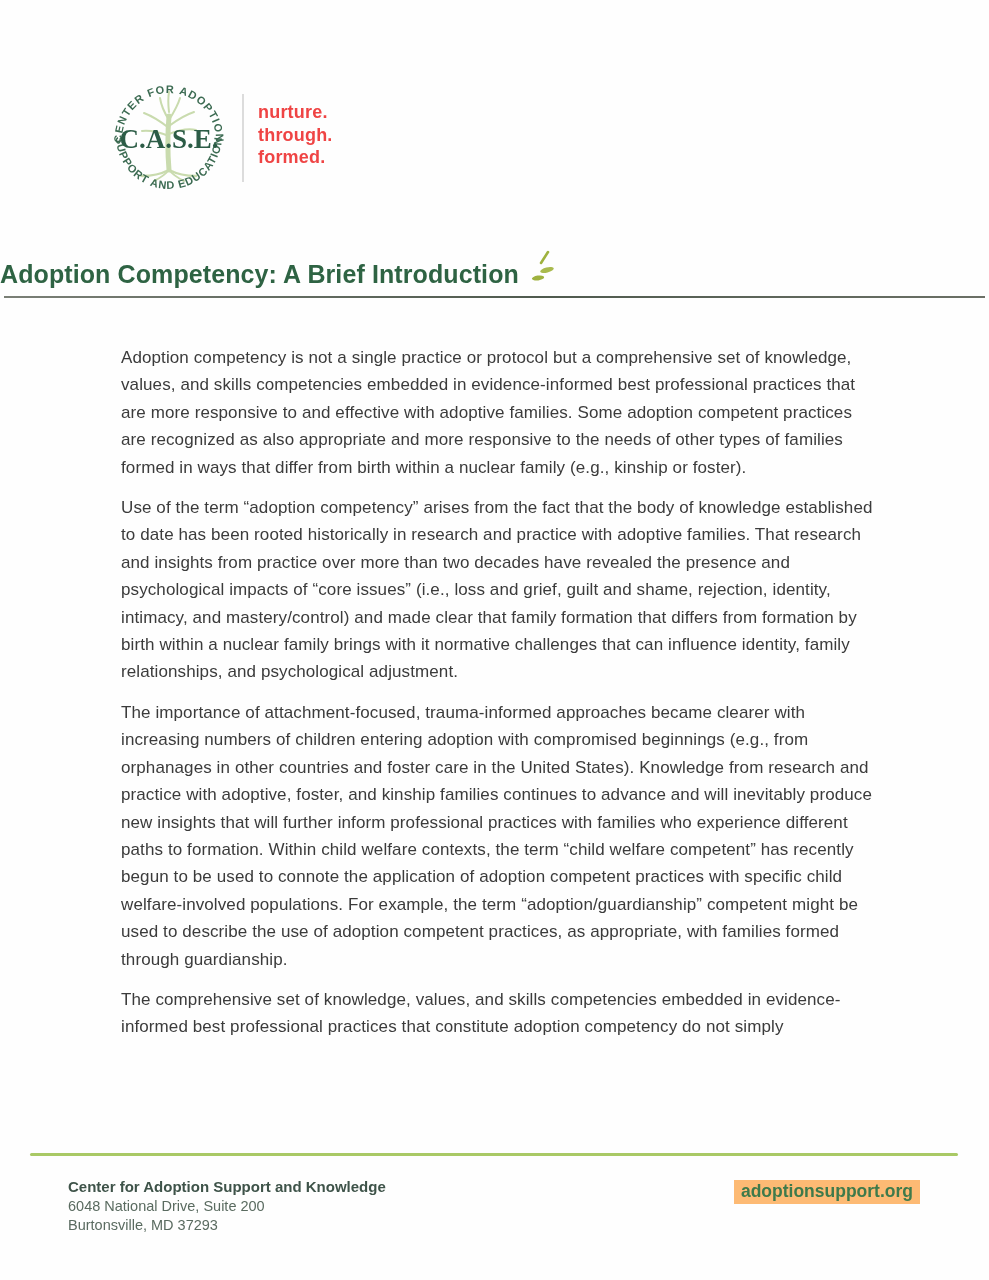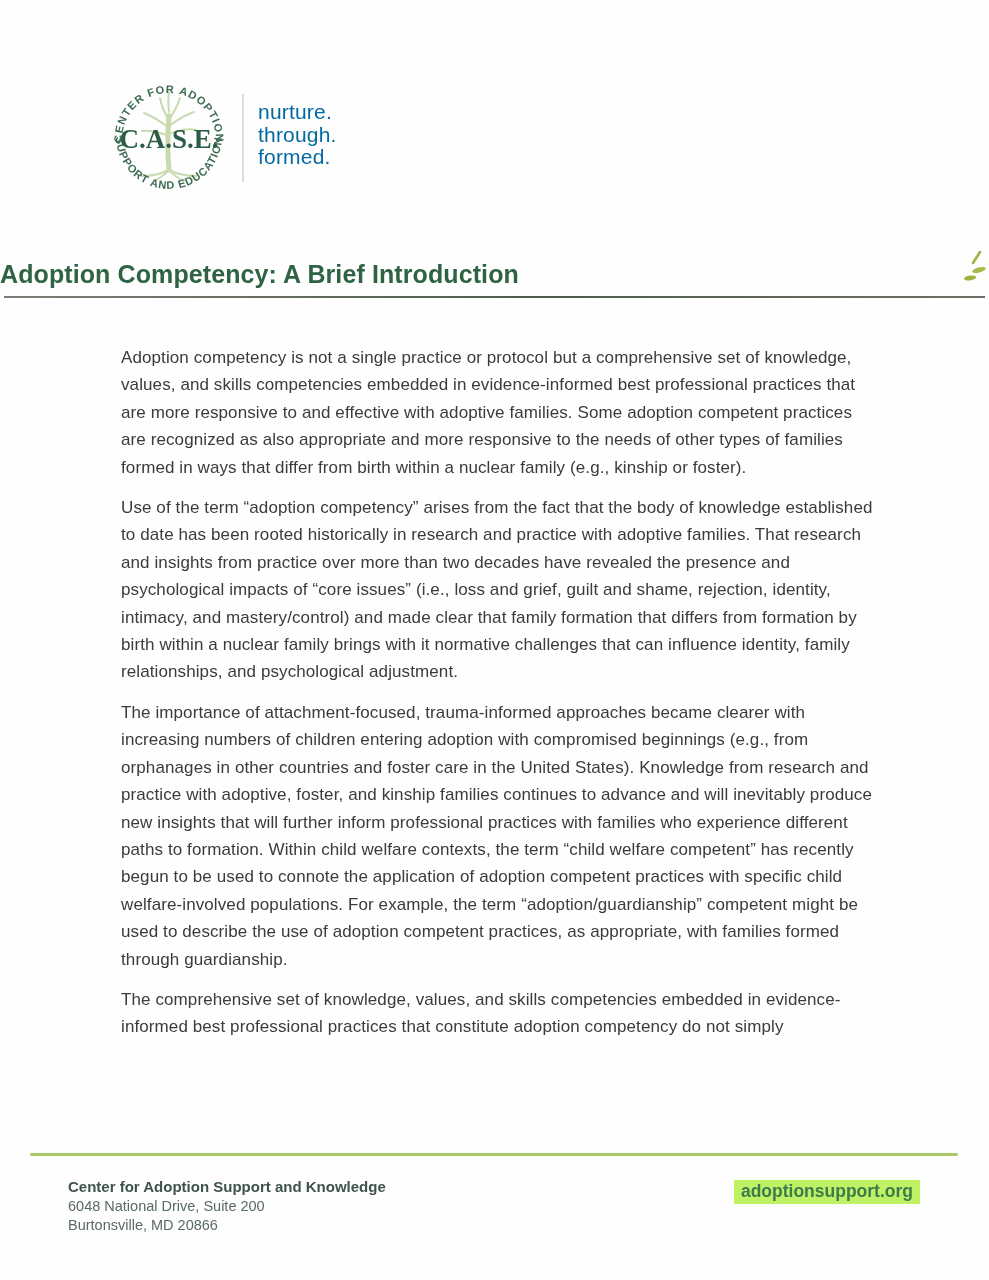--- a/index.html
+++ b/index.html
@@ -9,27 +9,27 @@
     font-family:"Liberation Sans", sans-serif;
     overflow:hidden;
   }
   .page{position:absolute;inset:0;background:#fefefe;}
 
   
   .logo-badge{position:absolute;left:104px;top:76px;width:130px;height:124px;}
   .v-divider{position:absolute;left:242px;top:94px;width:2px;height:88px;background:#dcdcdc;}
   .tagline{
     position:absolute;left:258px;top:101px;
-    font-size:21px;font-weight:400;color:#0369a1;line-height:22.5px;letter-spacing:.2px;
+    font-size:18px;font-weight:700;color:#ef4444;line-height:22.5px;letter-spacing:.2px;
   }
 
   
   .title-row{
     position:absolute;top:258px;left:0;width:989px;
-    display:flex;align-items:flex-start;justify-content:space-between;
+    display:flex;align-items:flex-start;justify-content:flex-start;
   }
   .doc-title{
     font-size:25px;font-weight:700;color:#2e6343;letter-spacing:.1px;
     line-height:32px;
   }
   .leaf-sprig{margin-left:8px;margin-top:-8px;}
   .title-rule{
     position:absolute;top:296px;left:4px;width:981px;height:2px;
     background:linear-gradient(90deg,#7a7f76,#4f5a4e 55%,#6b7066);
   }
@@ -48,21 +48,21 @@
     background:#a9c965;border-radius:2px;
   }
   .footer-left{
     position:absolute;left:68px;top:1177px;
     font-size:14.5px;color:#5a6b60;line-height:19.6px;
   }
   .footer-org{font-weight:700;color:#3e5349;font-size:15px;}
   .footer-site{
     position:absolute;top:1180px;right:69px;
     font-size:17.5px;font-weight:700;color:#3e7a4b;
-    background:#bef264;padding:1px 7px 2px 7px;
+    background:#fdba74;padding:1px 7px 2px 7px;
   }
 </style>
 </head>
 <body>
 
 <div class="page">
 
   <div class="logo-badge">
     <svg width="130" height="124" viewBox="0 0 130 124">
 
@@ -118,17 +118,17 @@
     <p>Adoption competency is not a single practice or protocol but a comprehensive set of knowledge, values, and skills competencies embedded in evidence-informed best professional practices that are more responsive to and effective with adoptive families. Some adoption competent practices are recognized as also appropriate and more responsive to the needs of other types of families formed in ways that differ from birth within a nuclear family (e.g., kinship or foster).</p>
     <p>Use of the term “adoption competency” arises from the fact that the body of knowledge established to date has been rooted historically in research and practice with adoptive families. That research and insights from practice over more than two decades have revealed the presence and psychological impacts of “core issues” (i.e., loss and grief, guilt and shame, rejection, identity, intimacy, and mastery/control) and made clear that family formation that differs from formation by birth within a nuclear family brings with it normative challenges that can influence identity, family relationships, and psychological adjustment.</p>
     <p>The importance of attachment-focused, trauma-informed approaches became clearer with increasing numbers of children entering adoption with compromised beginnings (e.g., from orphanages in other countries and foster care in the United States). Knowledge from research and practice with adoptive, foster, and kinship families continues to advance and will inevitably produce new insights that will further inform professional practices with families who experience different paths to formation. Within child welfare contexts, the term “child welfare competent” has recently begun to be used to connote the application of adoption competent practices with specific child welfare-involved populations. For example, the term “adoption/guardianship” competent might be used to describe the use of adoption competent practices, as appropriate, with families formed through guardianship.</p>
     <p>The comprehensive set of knowledge, values, and skills competencies embedded in evidence-informed best professional practices that constitute adoption competency do not simply</p>
   </div>
 
   <div class="footer-line"></div>
   <div class="footer-left">
     <div class="footer-org">Center for Adoption Support and Knowledge</div>
     <div>6048 National Drive, Suite 200</div>
-    <div>Burtonsville, MD 20866</div>
+    <div>Burtonsville, MD 37293</div>
   </div>
   <div class="footer-site">adoptionsupport.org</div>
 
 </div>
 
 </body></html>

